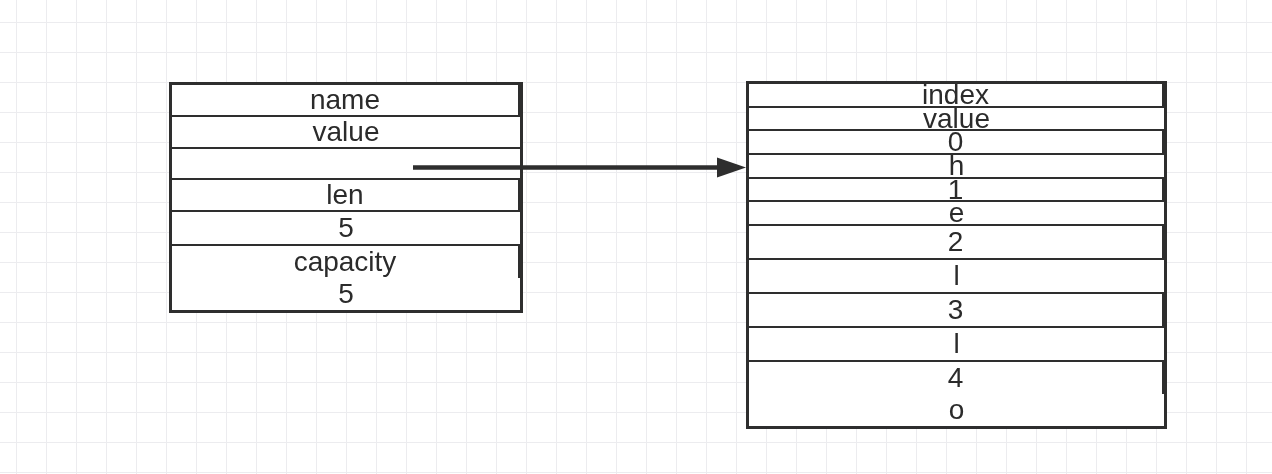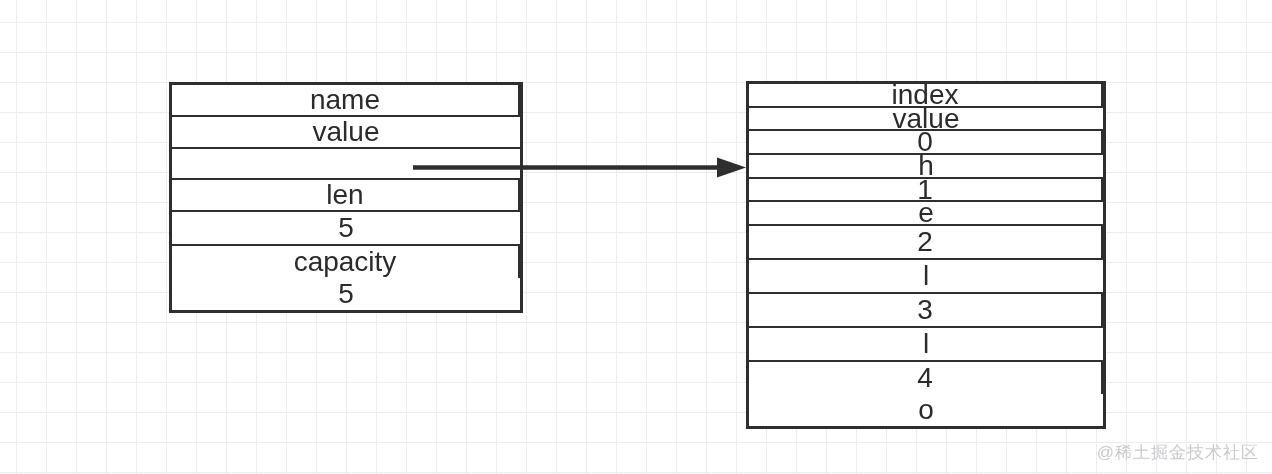--- a/index.html
+++ b/index.html
@@ -46,21 +46,21 @@
   .tbl-stack {
     left: 169px;
     top: 82px;
     width: 354px;
     height: 231px;
     grid-template-rows: repeat(4, 1fr);
   }
   .tbl-heap {
     left: 746px;
     top: 81px;
-    width: 360px;
+    width: 421px;
     height: 348px;
     grid-template-rows: repeat(6, 1fr);
   }
   .cell {
     display: flex;
     align-items: center;
     justify-content: center;
     font-size: 28px;
     border-right: 2px solid var(--border, #2e2e2e);
     border-bottom: 2px solid var(--border, #2e2e2e);
@@ -135,15 +135,14 @@
 
     <div class="cell row-last">4</div>
     <div class="cell col-last row-last">o</div>
   </div>
 
   <svg class="arrow-layer" viewBox="0 0 1272 474" xmlns="http://www.w3.org/2000/svg">
     <line class="arrow-line" x1="413" y1="167.5" x2="719" y2="167.5"></line>
     <polygon class="arrow-head" points="717,157.5 746,167.5 717,177.5"></polygon>
   </svg>
 
-  <div class="watermark">@稀土掘金技术社区</div>
 
 </div>
 
 </body></html>

